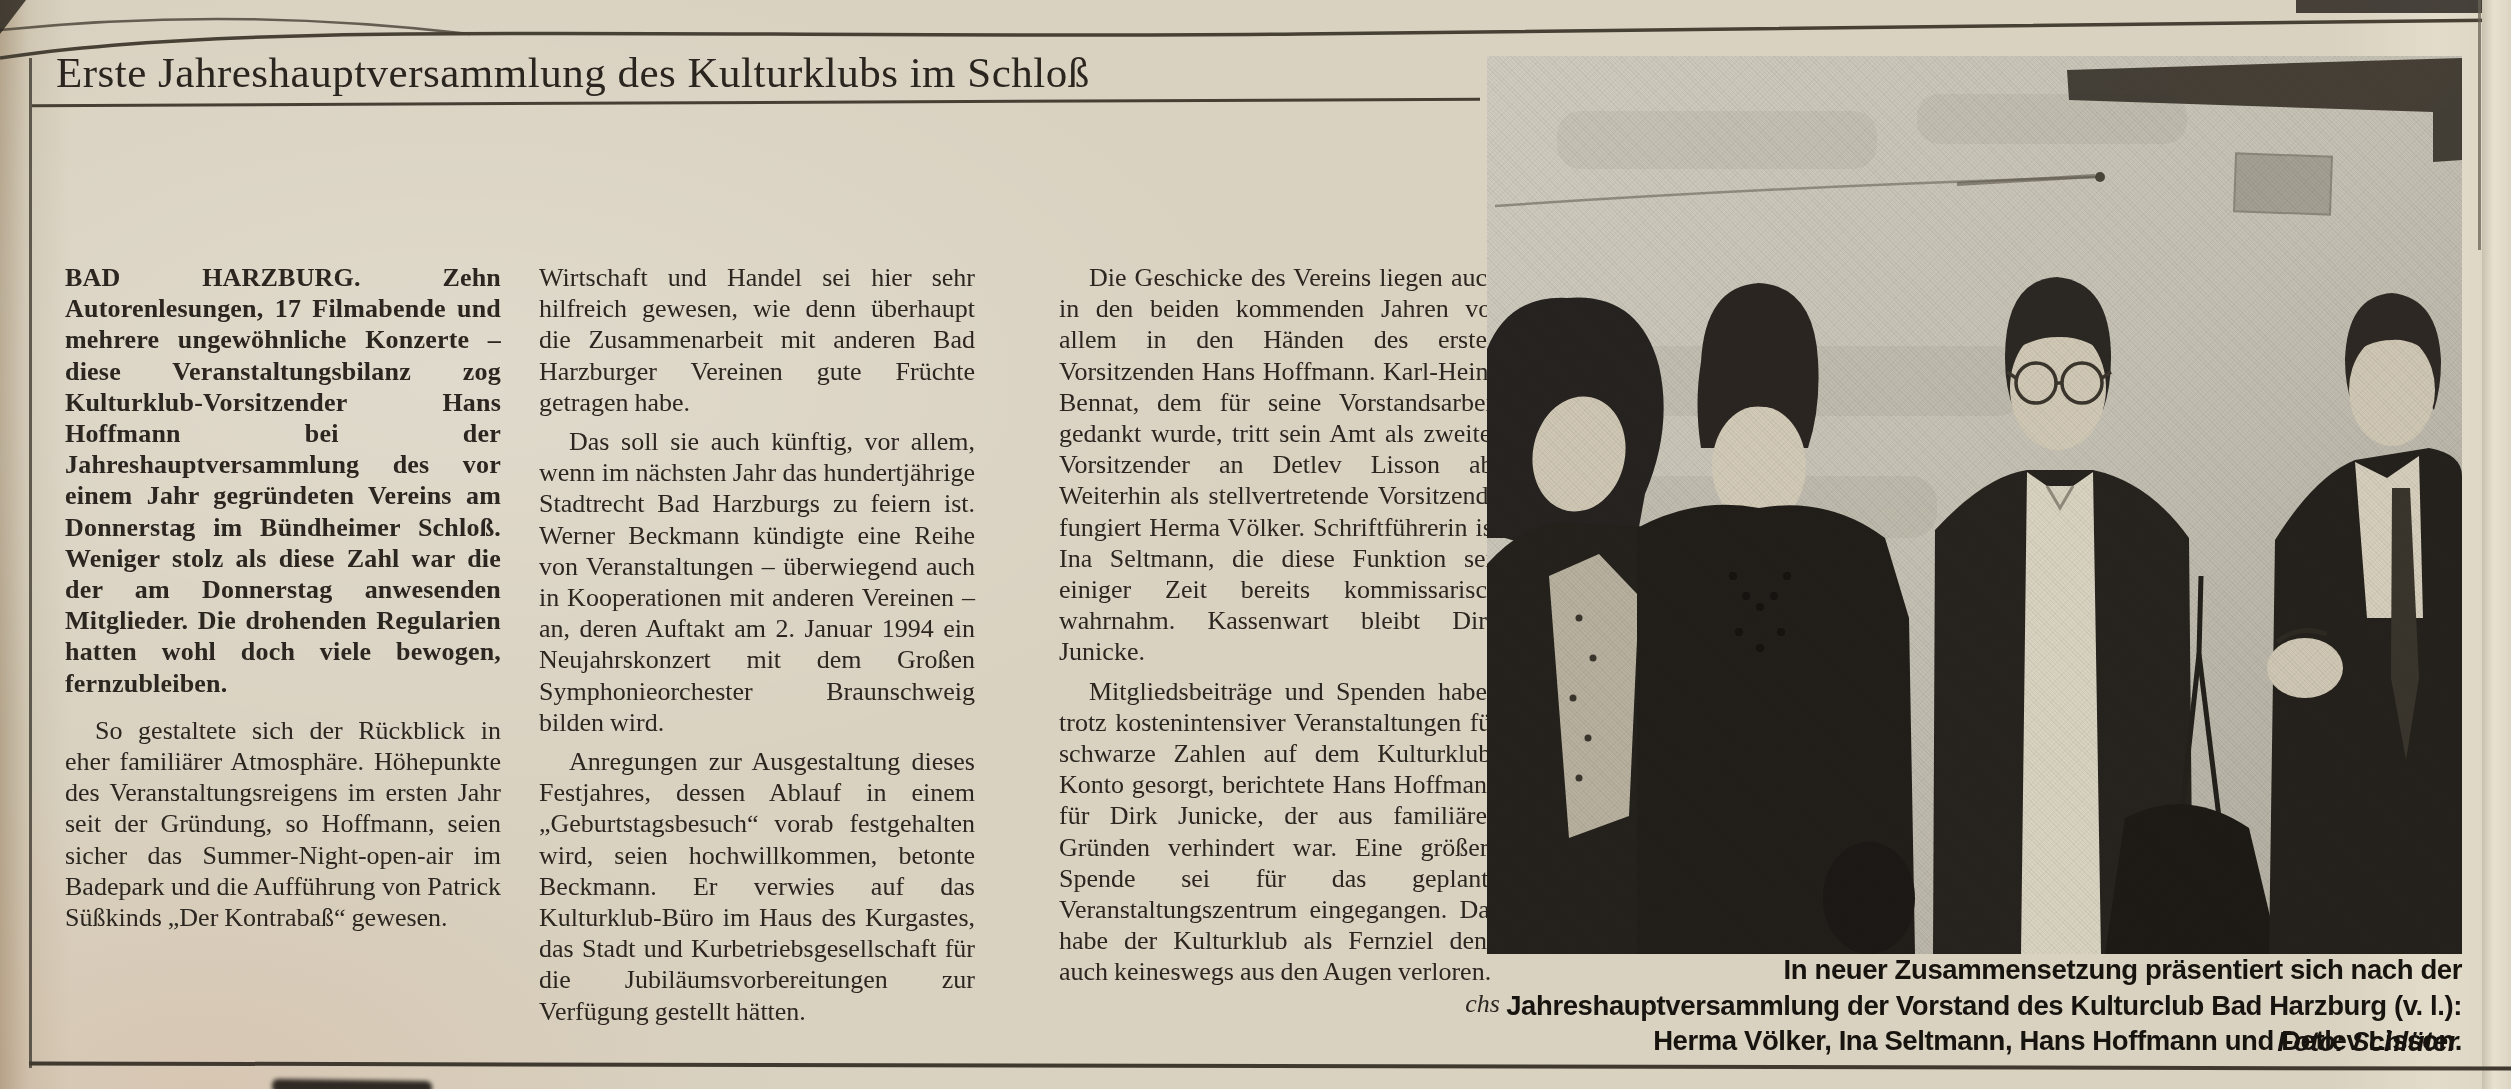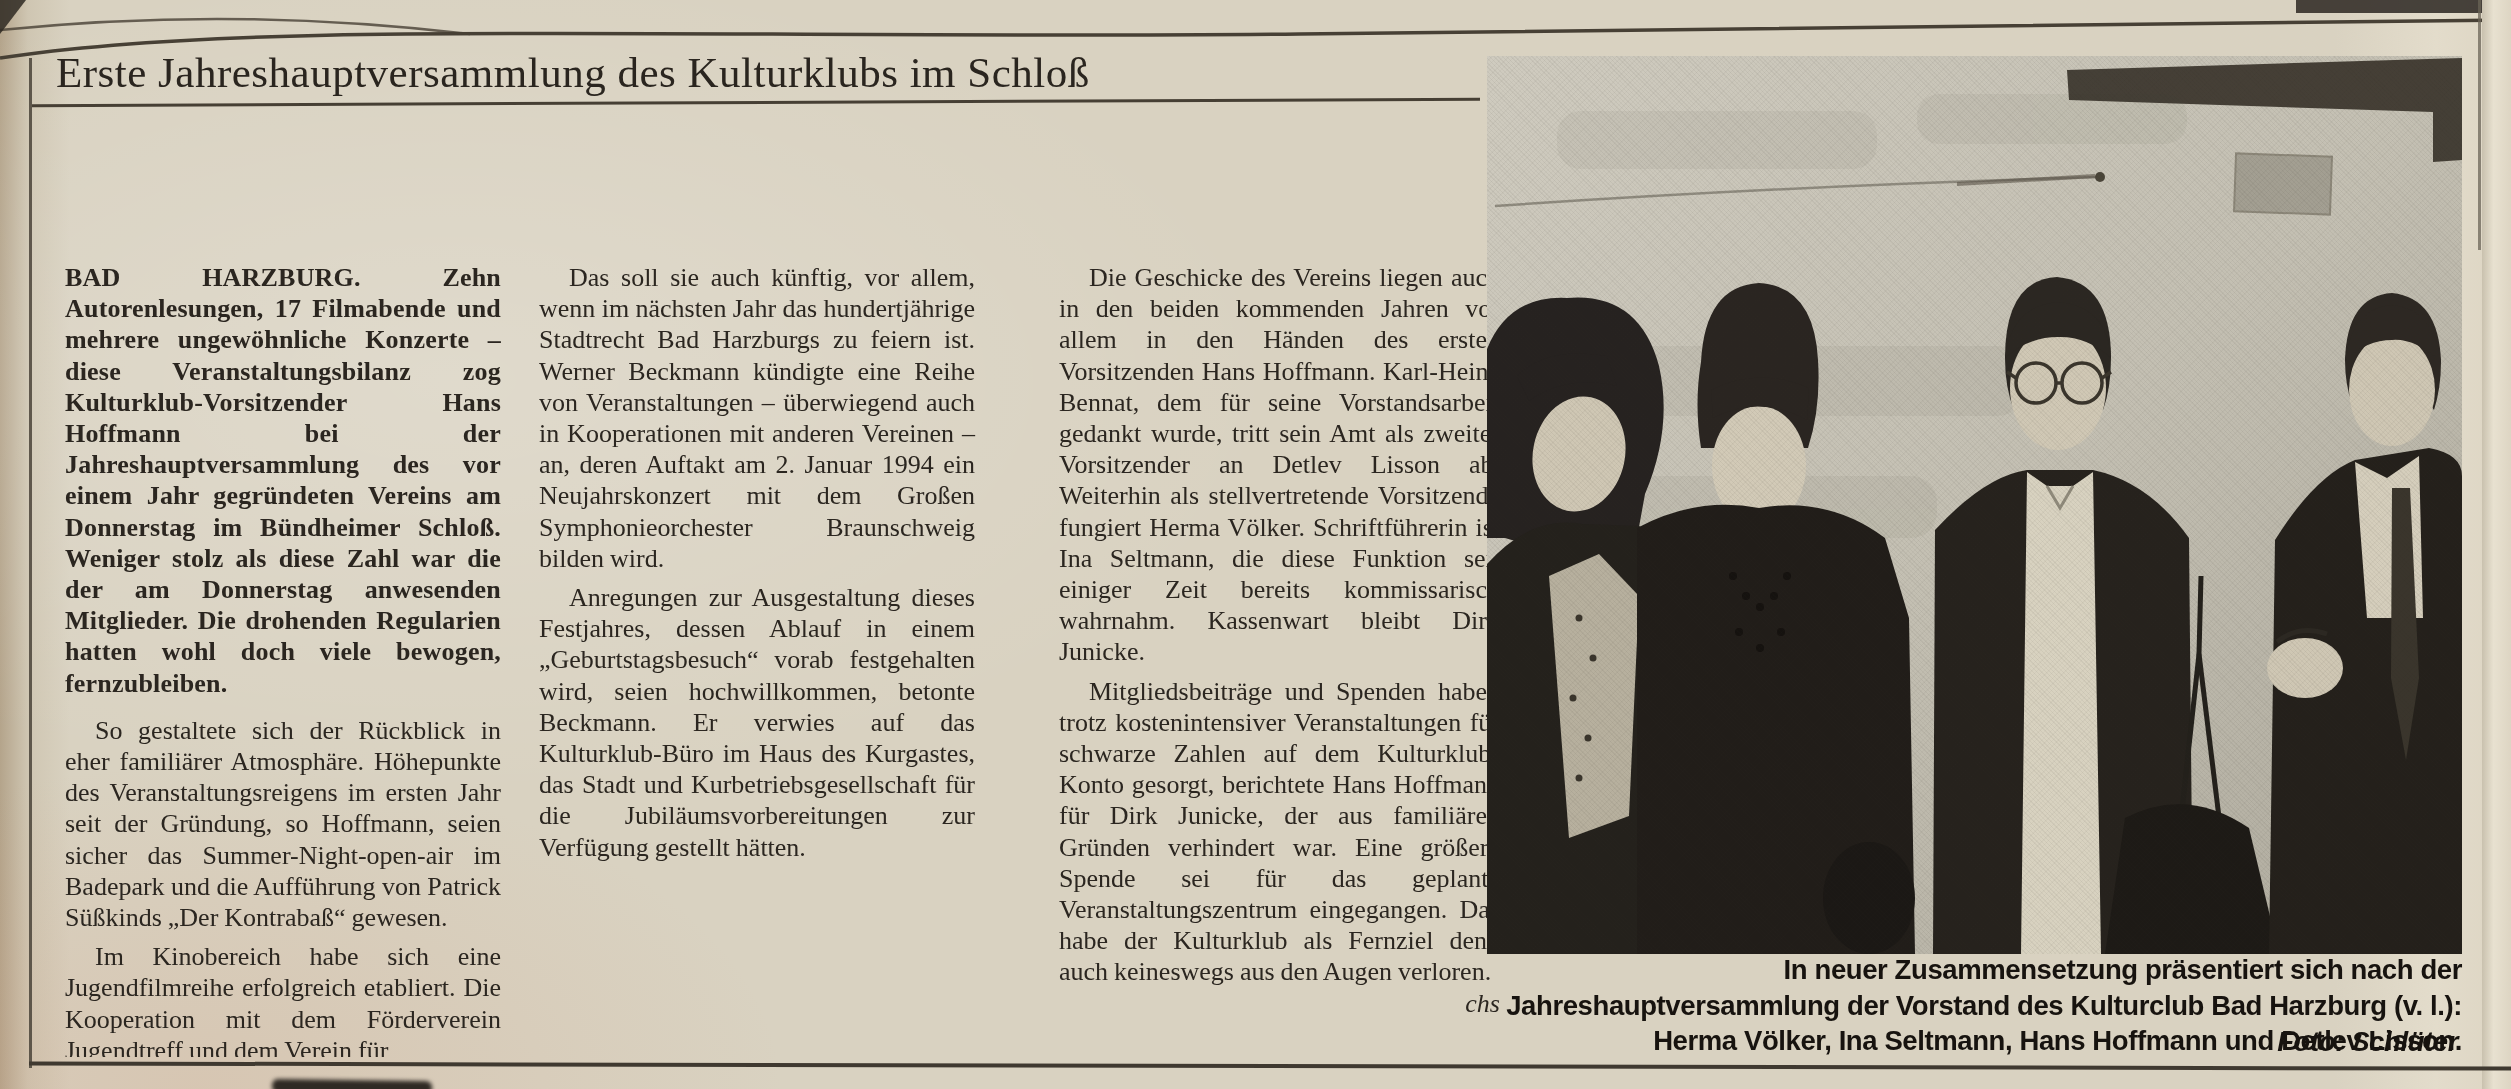--- a/index.html
+++ b/index.html
@@ -69,24 +69,24 @@
   <div class="left-rule"></div>
   <div class="bottom-rule"></div>
   <div class="bottom-smudge"></div>
 
   <div class="kicker">Erste Jahreshauptversammlung des Kulturklubs im Schloß</div>
   <div class="kicker-underline"></div>
 
   <div class="col col-1">
     <p class="lead">BAD HARZBURG. Zehn Autorenlesungen, 17 Filmabende und mehrere ungewöhnliche Konzerte – diese Veranstaltungsbilanz zog Kulturklub-Vorsitzender Hans Hoffmann bei der Jahreshauptversammlung des vor einem Jahr gegründeten Vereins am Donnerstag im Bündheimer Schloß. Weniger stolz als diese Zahl war die der am Donnerstag anwesenden Mitglieder. Die drohenden Regularien hatten wohl doch viele bewogen, fernzubleiben.</p>
     <p class="p-indent p-gap">So gestaltete sich der Rückblick in eher familiärer Atmosphäre. Höhepunkte des Veranstaltungsreigens im ersten Jahr seit der Gründung, so Hoffmann, seien sicher das Summer-Night-open-air im Badepark und die Aufführung von Patrick Süßkinds „Der Kontrabaß“ gewesen.</p>
-    <p class="p-indent">Im Kinobereich habe sich eine Jugendfilmreihe erfolgreich etabliert. Die Kooperation mit dem Förderverein Jugendtreff und dem Verein für</p>
   </div>
 
   <div class="col col-2">
+    <p>Wirtschaft und Handel sei hier sehr hilfreich gewesen, wie denn überhaupt die Zusammenarbeit mit anderen Bad Harzburger Vereinen gute Früchte getragen habe.</p>
     <p class="p-indent">Das soll sie auch künftig, vor allem, wenn im nächsten Jahr das hundertjährige Stadtrecht Bad Harzburgs zu feiern ist. Werner Beckmann kündigte eine Reihe von Veranstaltungen – überwiegend auch in Kooperationen mit anderen Vereinen – an, deren Auftakt am 2. Januar 1994 ein Neujahrskonzert mit dem Großen Symphonieorchester Braunschweig bilden wird.</p>
     <p class="p-indent">Anregungen zur Ausgestaltung dieses Festjahres, dessen Ablauf in einem „Geburtstagsbesuch“ vorab festgehalten wird, seien hochwillkommen, betonte Beckmann. Er verwies auf das Kulturklub-Büro im Haus des Kurgastes, das Stadt und Kurbetriebsgesellschaft für die Jubiläumsvorbereitungen zur Verfügung gestellt hätten.</p>
   </div>
 
   <div class="col col-3">
     <p class="p-indent">Die Geschicke des Vereins liegen auch in den beiden kommenden Jahren vor allem in den Händen des ersten Vorsitzenden Hans Hoffmann. Karl-Heinz Bennat, dem für seine Vorstandsarbeit gedankt wurde, tritt sein Amt als zweiter Vorsitzender an Detlev Lisson ab. Weiterhin als stellvertretende Vorsitzende fungiert Herma Völker. Schriftführerin ist Ina Seltmann, die diese Funktion seit einiger Zeit bereits kommissarisch wahrnahm. Kassenwart bleibt Dirk Junicke.</p>
     <p class="p-indent"><span>Mitgliedsbeiträge und Spenden haben trotz kostenintensiver Veranstaltungen für schwarze Zahlen auf dem Kulturklub-Konto gesorgt, berichtete Hans Hoffmann für Dirk Junicke, der aus familiären Gründen verhindert war. Eine größere Spende sei für das geplante Veranstaltungszentrum eingegangen. Das habe der Kulturklub als Fernziel denn auch keineswegs aus den Augen verloren.</span><span class="sig">chs</span></p>
   </div>
 
   <div class="photo">

